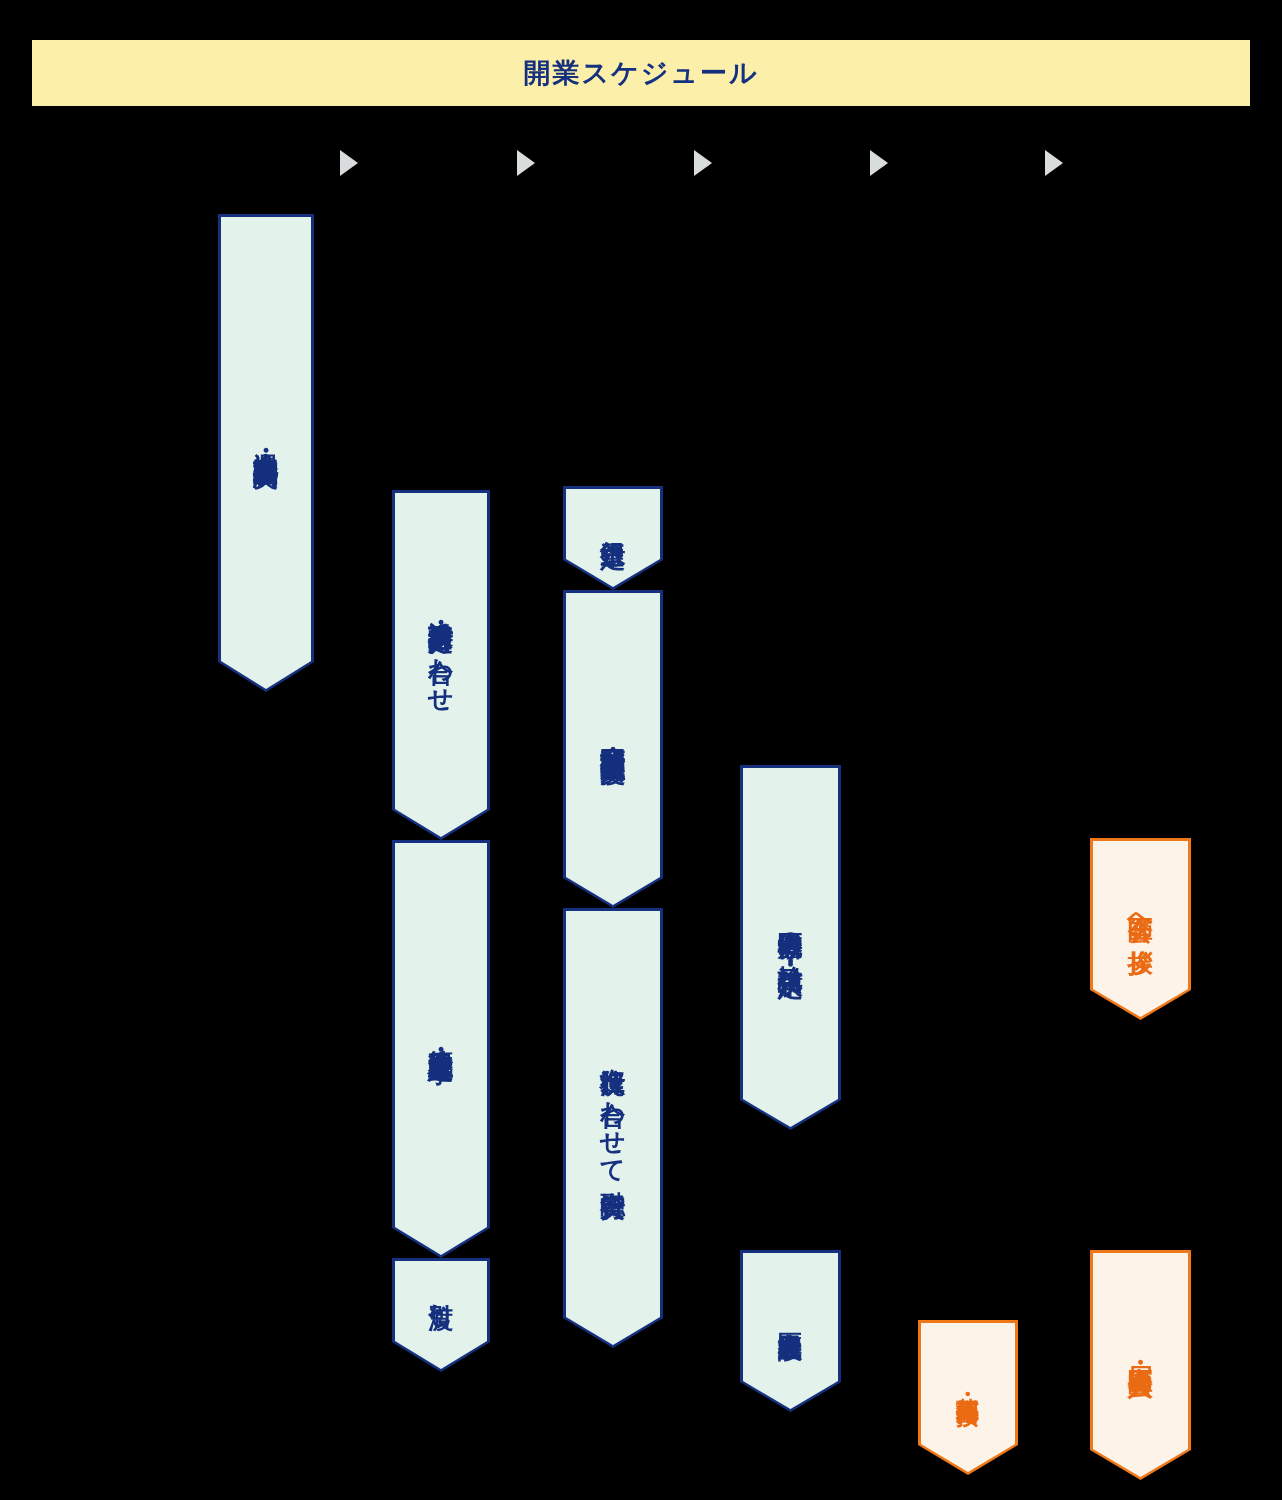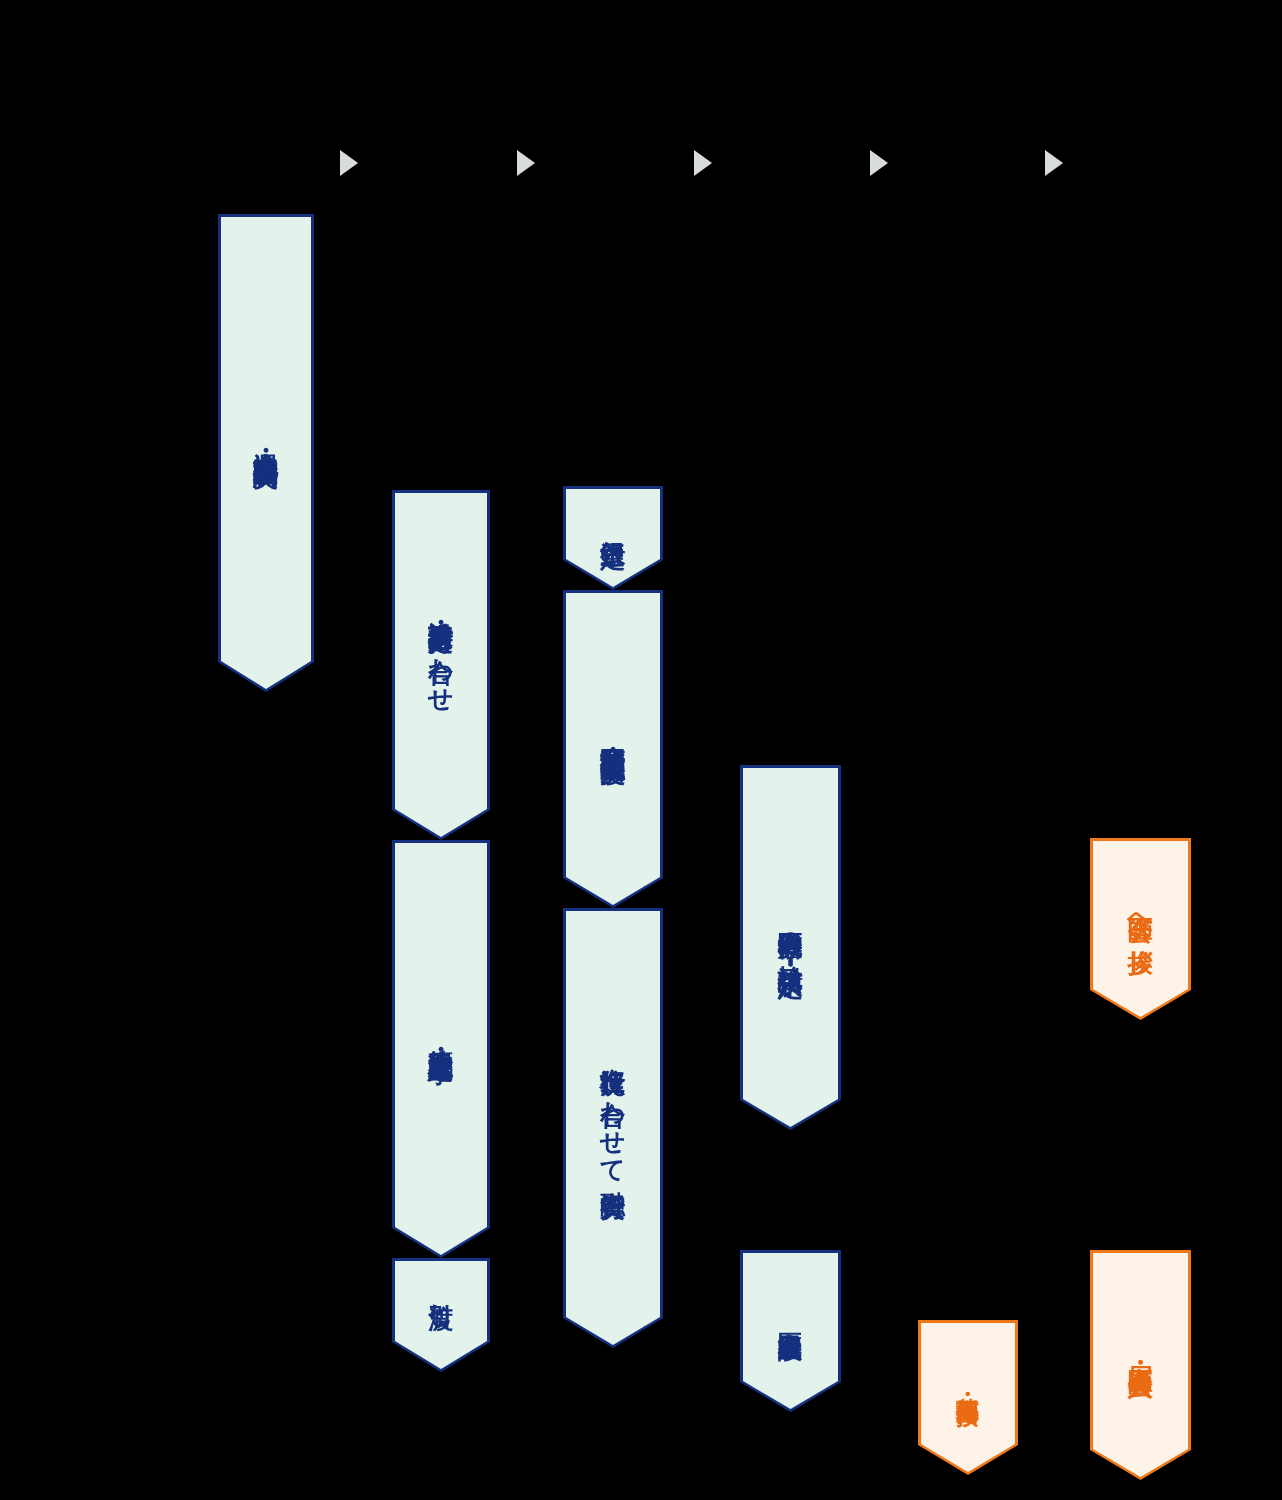--- a/index.html
+++ b/index.html
@@ -94,20 +94,23 @@
   
   .block.orange .shape { background: #f07818; }
   .block.orange .shape .inner { background: #fdf3e8; }
   .block.orange .vtext { color: #ea6b13; }
 </style>
 </head>
 <body>
 
 <div id="canvas">
 
+  <div class="title-banner">
+    <span class="title-text">開業スケジュール</span>
+  </div>
 
   <div class="step-arrow" style="left:340px; top:150px;"></div>
   <div class="step-arrow" style="left:517px; top:150px;"></div>
   <div class="step-arrow" style="left:694px; top:150px;"></div>
   <div class="step-arrow" style="left:870px; top:150px;"></div>
   <div class="step-arrow" style="left:1045px; top:150px;"></div>
 
   <div class="block teal" style="left:218px; top:214px; width:96px; height:478px;">
     <div class="shape">
         <div class="inner"></div>

